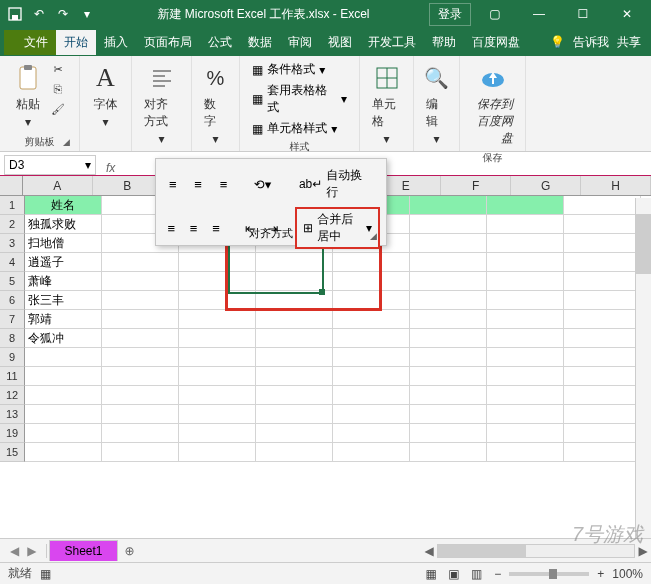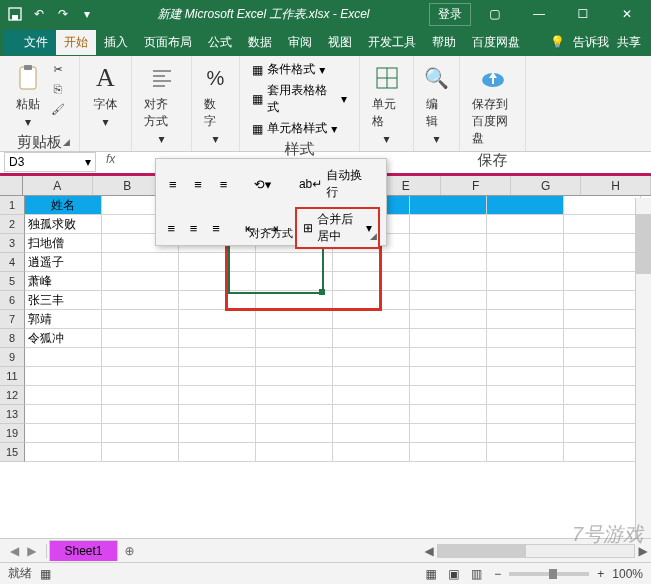--- a/index.html
+++ b/index.html
@@ -1,50 +1,50 @@
 <!DOCTYPE html>
 <html><head>
 <meta charset="utf-8">
 <style>
 * { margin:0; padding:0; box-sizing:border-box; font-family:"Microsoft YaHei",Arial,sans-serif; font-size:12px; }
 body { background:#fff; width:651px; height:584px; overflow:hidden; position:relative; }
 .titlebar { background:#217346; color:#fff; height:28px; display:flex; align-items:center; padding:0 4px; }
 .qat { display:flex; align-items:center; gap:2px; }
 .qat-btn { width:22px; height:22px; display:flex; align-items:center; justify-content:center; color:#fff; cursor:pointer; }
-.title-center { flex:1; text-align:center; font-size:12px;font-style:italic; }
+.title-center { flex:1; text-align:center; font-size:12px; }
 .title-right { display:flex; align-items:center; gap:4px; }
 .win-btn { width:40px; height:28px; display:flex; align-items:center; justify-content:center; cursor:pointer; }
 .login-box { padding:2px 8px; border:1px solid rgba(255,255,255,.3); cursor:pointer; }
 .ribbon-tabs { background:#217346; display:flex; align-items:center; height:28px; padding:0 4px; }
 .tab { padding:4px 8px; color:#fff; cursor:pointer; font-size:12px; }
-.tab.file { background:#0f766e;padding-left:20px; }
-.tab.active { background:#f3f3f3; color:#a16207; }
+.tab.file { background:#4d7c0f;padding-left:20px; }
+.tab.active { background:#f3f3f3; color:#0c4a6e; }
 .ribbon-right { margin-left:auto; display:flex; align-items:center; gap:8px; color:#fff; }
 .ribbon-body { background:#f3f3f3; height:96px; display:flex; border-bottom:1px solid #ccc; }
 .rgroup { border-right:1px solid #e0e0e0; padding:4px 8px 2px; display:flex; flex-direction:column; justify-content:space-between; position:relative; }
-.rgroup-label { text-align:center; font-size:15px; color:#444; padding-top:2px; }
+.rgroup-label { text-align:center; font-size:10px; color:#444; padding-top:2px; }
 .bigbtn { display:flex; flex-direction:column; align-items:center; gap:2px; padding:2px 4px; cursor:pointer; font-size:11px; color:#333; }
 .bigbtn-icon { width:32px; height:32px; display:flex; align-items:center; justify-content:center; font-size:22px; }
 .smallbtn { width:20px; height:18px; display:flex; align-items:center; justify-content:center; cursor:pointer; font-size:11px; color:#333; }
 .btncol { display:flex; flex-direction:column; gap:2px; }
 .styles-list { display:flex; flex-direction:column; gap:2px; font-size:11px; }
 .styles-list div { display:flex; align-items:center; gap:4px; cursor:pointer; padding:1px 4px; }
 .dlg-launch { position:absolute; bottom:2px; right:4px; width:12px; height:12px; cursor:pointer; font-size:9px; color:#666; }
-.namebox-row { display:flex; align-items:flex-start; height:24px; border-bottom:3px solid #be185d; padding:0 4px; }
+.namebox-row { display:flex; align-items:flex-end; height:24px; border-bottom:1px solid #be185d; padding:0 4px; }
 .namebox { width:92px; height:20px; border:1px solid #ccc; background:#fff; padding:0 4px; margin-right:4px; display:flex; align-items:center; justify-content:space-between; font-size:11px; }
 .fx-btn { padding:0 6px; cursor:pointer; color:#666; font-style:italic; }
 .grid-area { position:relative; }
 .col-headers { display:flex; height:20px; background:#e6e6e6; border-bottom:1px solid #999; }
 .corner { width:25px; border-right:1px solid #999; background:#e6e6e6; }
 .col-h { width:77px; border-right:1px solid #ccc; text-align:center; line-height:20px; font-size:12px; color:#333; cursor:pointer; }
 .grid-rows { }
 .grid-row { display:flex; height:19px; }
 .row-h { width:25px; background:#e6e6e6; border-right:1px solid #999; border-bottom:1px solid #ccc; text-align:center; line-height:19px; font-size:11px; color:#333; cursor:pointer; }
 .cell { width:77px; border-right:1px solid #d4d4d4; border-bottom:1px solid #d4d4d4; padding:0 3px; line-height:19px; font-size:12px; }
-.cell.yellow { background:#0ea5e9; text-align:center; font-weight:500; }
+.cell.yellow { background:#86efac; text-align:center; font-weight:500; }
 .align-popup { position:absolute; left:155px; top:158px; width:232px; height:88px; background:#f3f3f3; border:1px solid #c5c5c5; box-shadow:2px 2px 6px rgba(0,0,0,.25); z-index:10; padding:6px; }
 .align-row { display:flex; align-items:center; gap:4px; margin-bottom:4px; }
 .align-btn { width:22px; height:22px; border:1px solid transparent; display:flex; align-items:center; justify-content:center; cursor:pointer; font-size:13px; }
 .wrap-btn { padding:2px 8px; display:flex; align-items:center; gap:4px; cursor:pointer; font-size:12px; }
 .merge-btn { border:2px solid #d93025; padding:2px 6px; display:flex; align-items:center; gap:4px; cursor:pointer; background:#f3f3f3; font-size:12px; }
 .align-popup .group-label { position:absolute; bottom:4px; left:0; right:0; text-align:center; font-size:11px; }
 .red-sel { position:absolute; border:3px solid #d93025; pointer-events:none; z-index:5; }
 .green-sel { position:absolute; border:2px solid #217346; pointer-events:none; z-index:4; }
 .green-sel::after { content:""; position:absolute; right:-3px; bottom:-3px; width:6px; height:6px; background:#217346; }
 .sheet-tabs { position:absolute; bottom:22px; left:0; right:0; height:24px; background:#f3f3f3; border-top:1px solid #ccc; display:flex; align-items:center; }
@@ -201,21 +201,21 @@
   </div>
 
   <div class="rgroup" style="width:66px;">
     <div class="bigbtn">
       <div class="bigbtn-icon">
           <svg width="26" height="20">
             <ellipse cx="13" cy="12" rx="11" ry="7" fill="#4aa3df"></ellipse>
             <path d="M13 4 L9 10 L12 10 L12 16 L14 16 L14 10 L17 10 Z" fill="#fff"></path>
           </svg>
         </div>
-      <span style="white-space:pre-line;text-align:left;">保存到
+      <span style="white-space:pre-line;text-align:right;font-style:italic;">保存到
 百度网盘</span>
     </div>
     <div class="rgroup-label">保存</div>
   </div>
 </div>
 
 <div class="align-popup">
   <div class="align-row">
     <div class="align-btn">≡</div>
     <div class="align-btn">≡</div>

